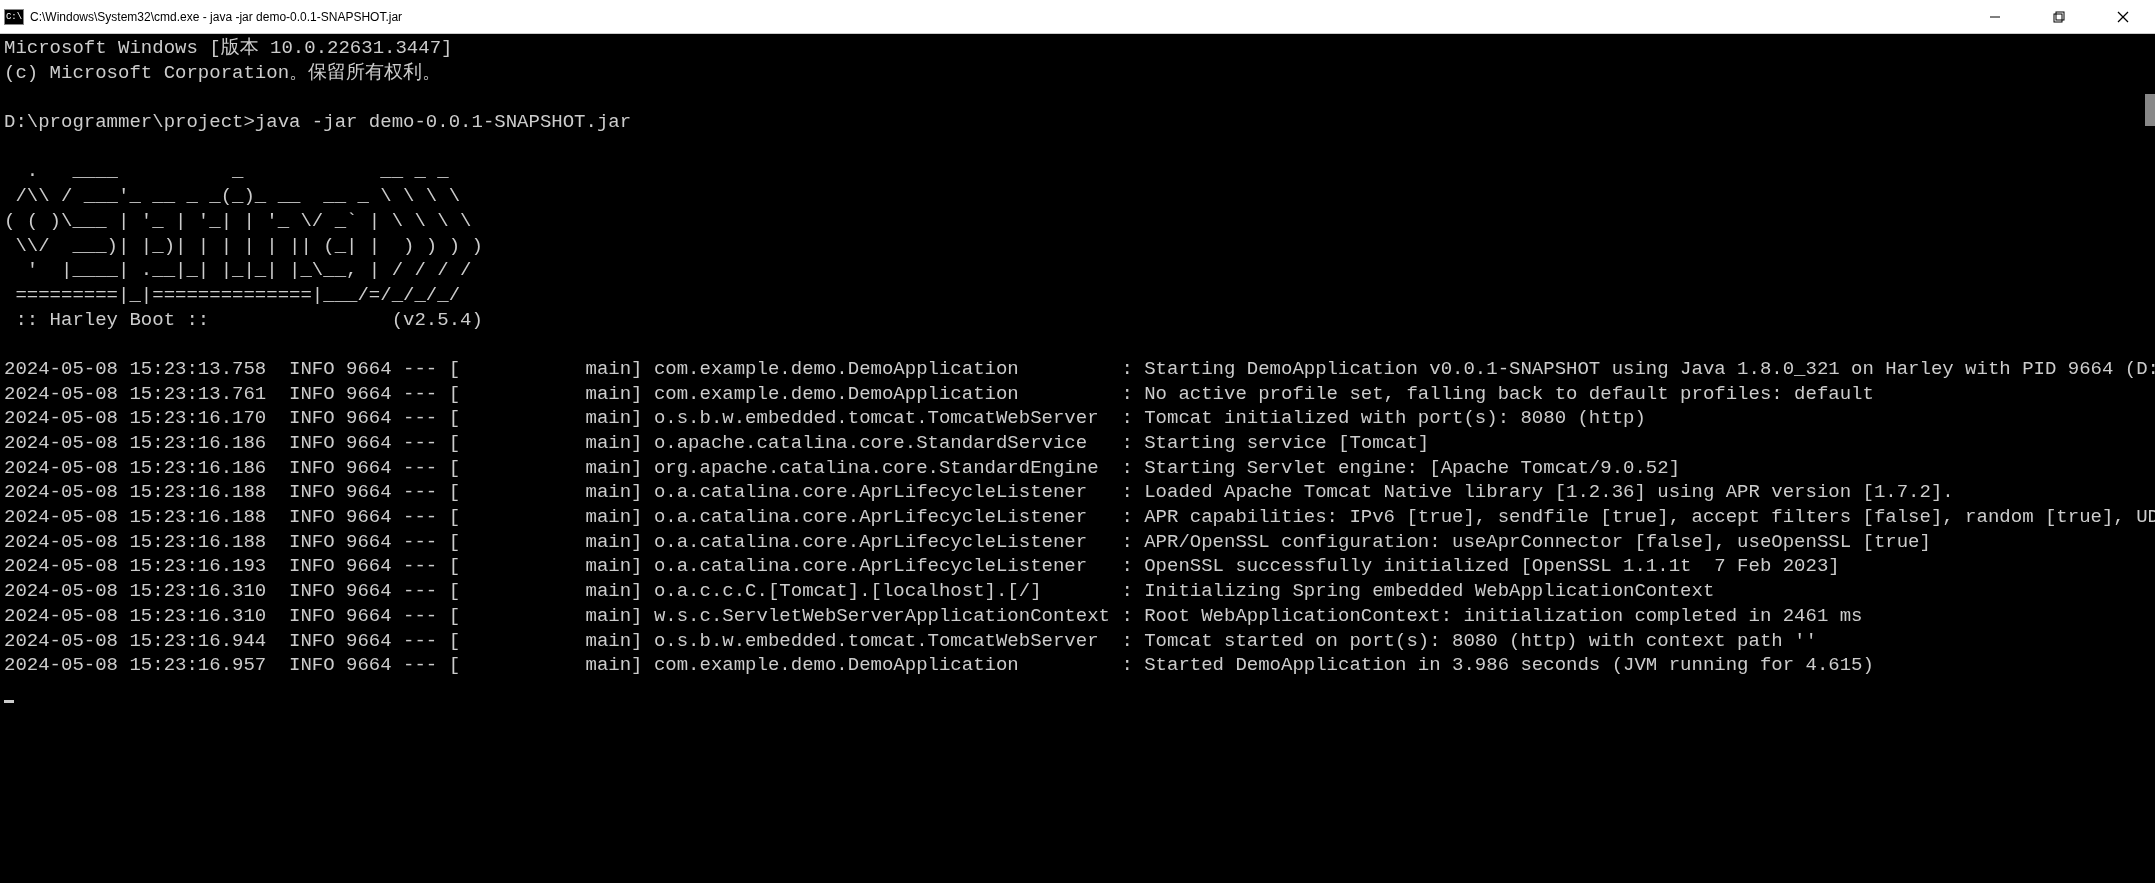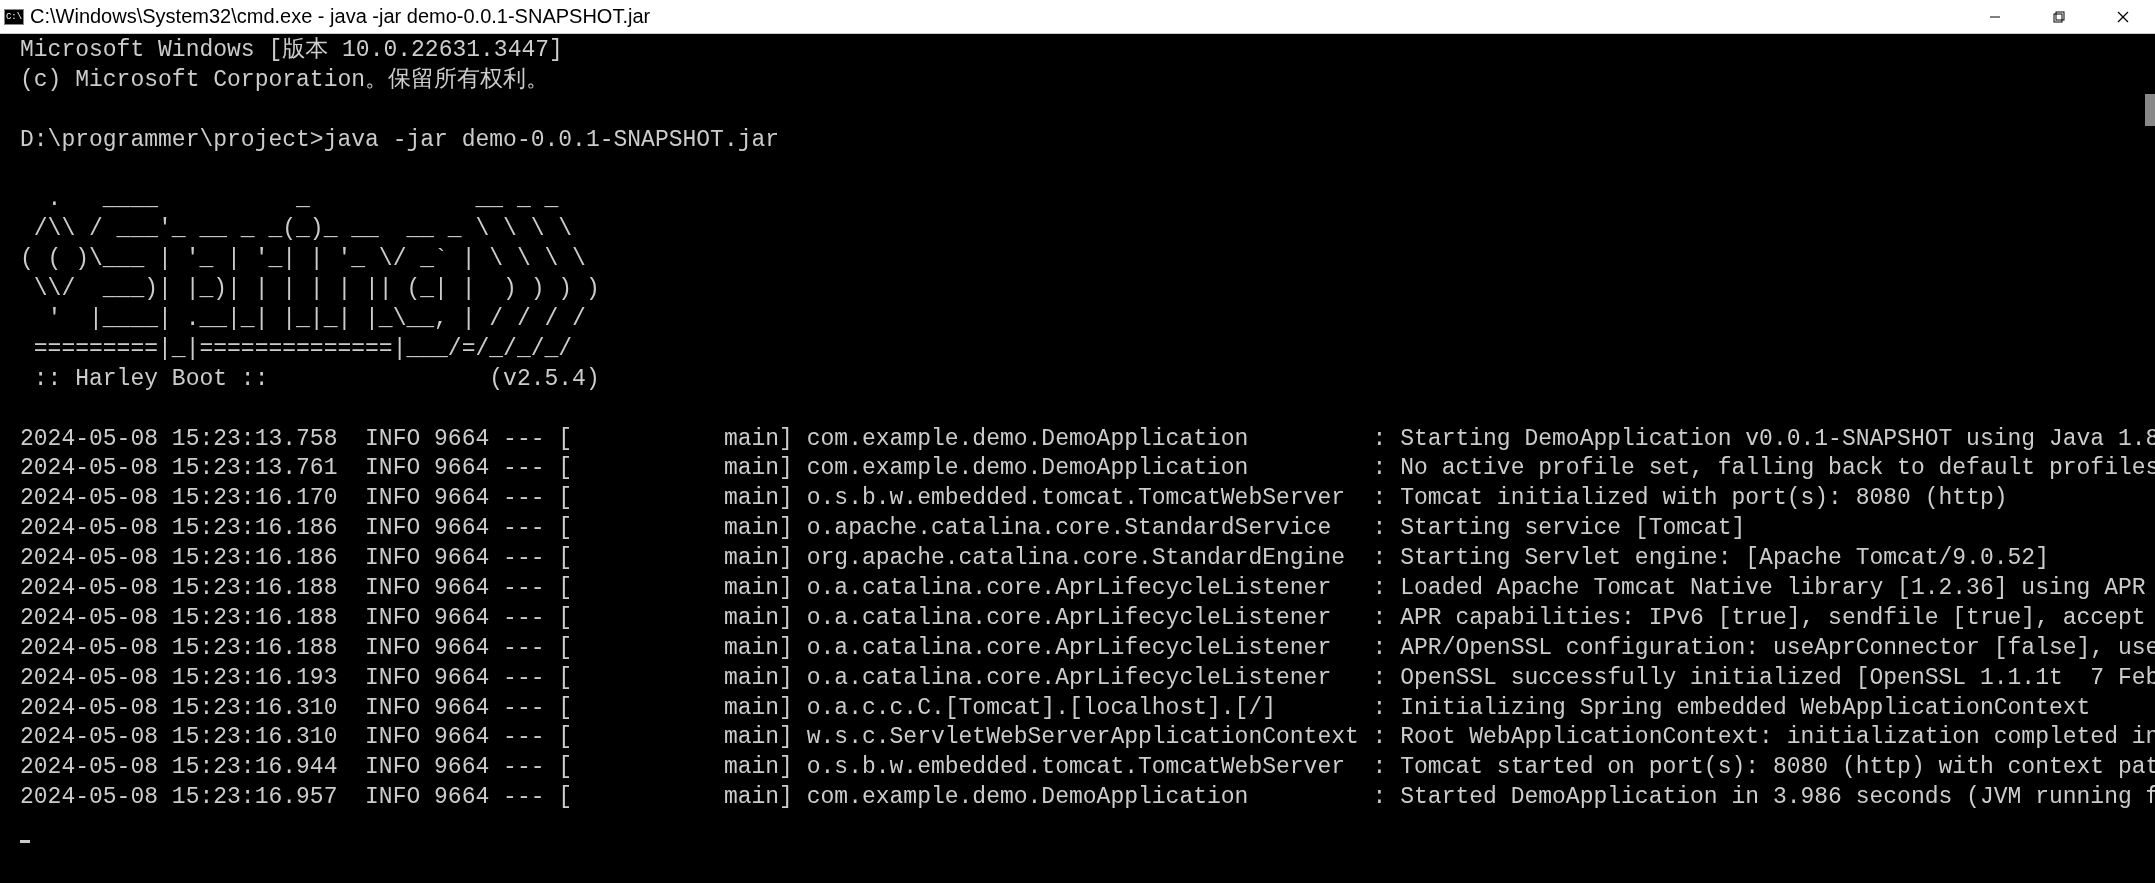--- a/index.html
+++ b/index.html
@@ -28,42 +28,42 @@
       color: #fff;
       font-size: 9px;
       display: inline-flex;
       align-items: center;
       justify-content: center;
       margin-right: 6px;
       border: 1px solid #888;
     }
     .title-text {
       font-family: 'Segoe UI', Tahoma, sans-serif;
-      font-size: 20px;
+      font-size: 12px;
       color: #000;
     }
     .window-controls {
       display: flex;
       height: 100%;
     }
     .win-btn {
       width: 64px;
       height: 100%;
       display: flex;
       align-items: center;
       justify-content: center;
       cursor: pointer;
     }
     .win-btn svg { width: 14px; height: 14px; }
     .terminal {
       background: #000;
       color: #ccc;
-      font-size: 23px;
+      font-size: 19px;
       line-height: 1.3;
-      padding: 2px 20px;
+      padding: 2px 4px;
       height: calc(100vh - 34px);
       white-space: pre;
       overflow-y: auto;
       position: relative;
     }
     .scrollbar-indicator {
       position: absolute;
       right: 0;
       top: 60px;
       width: 10px;

